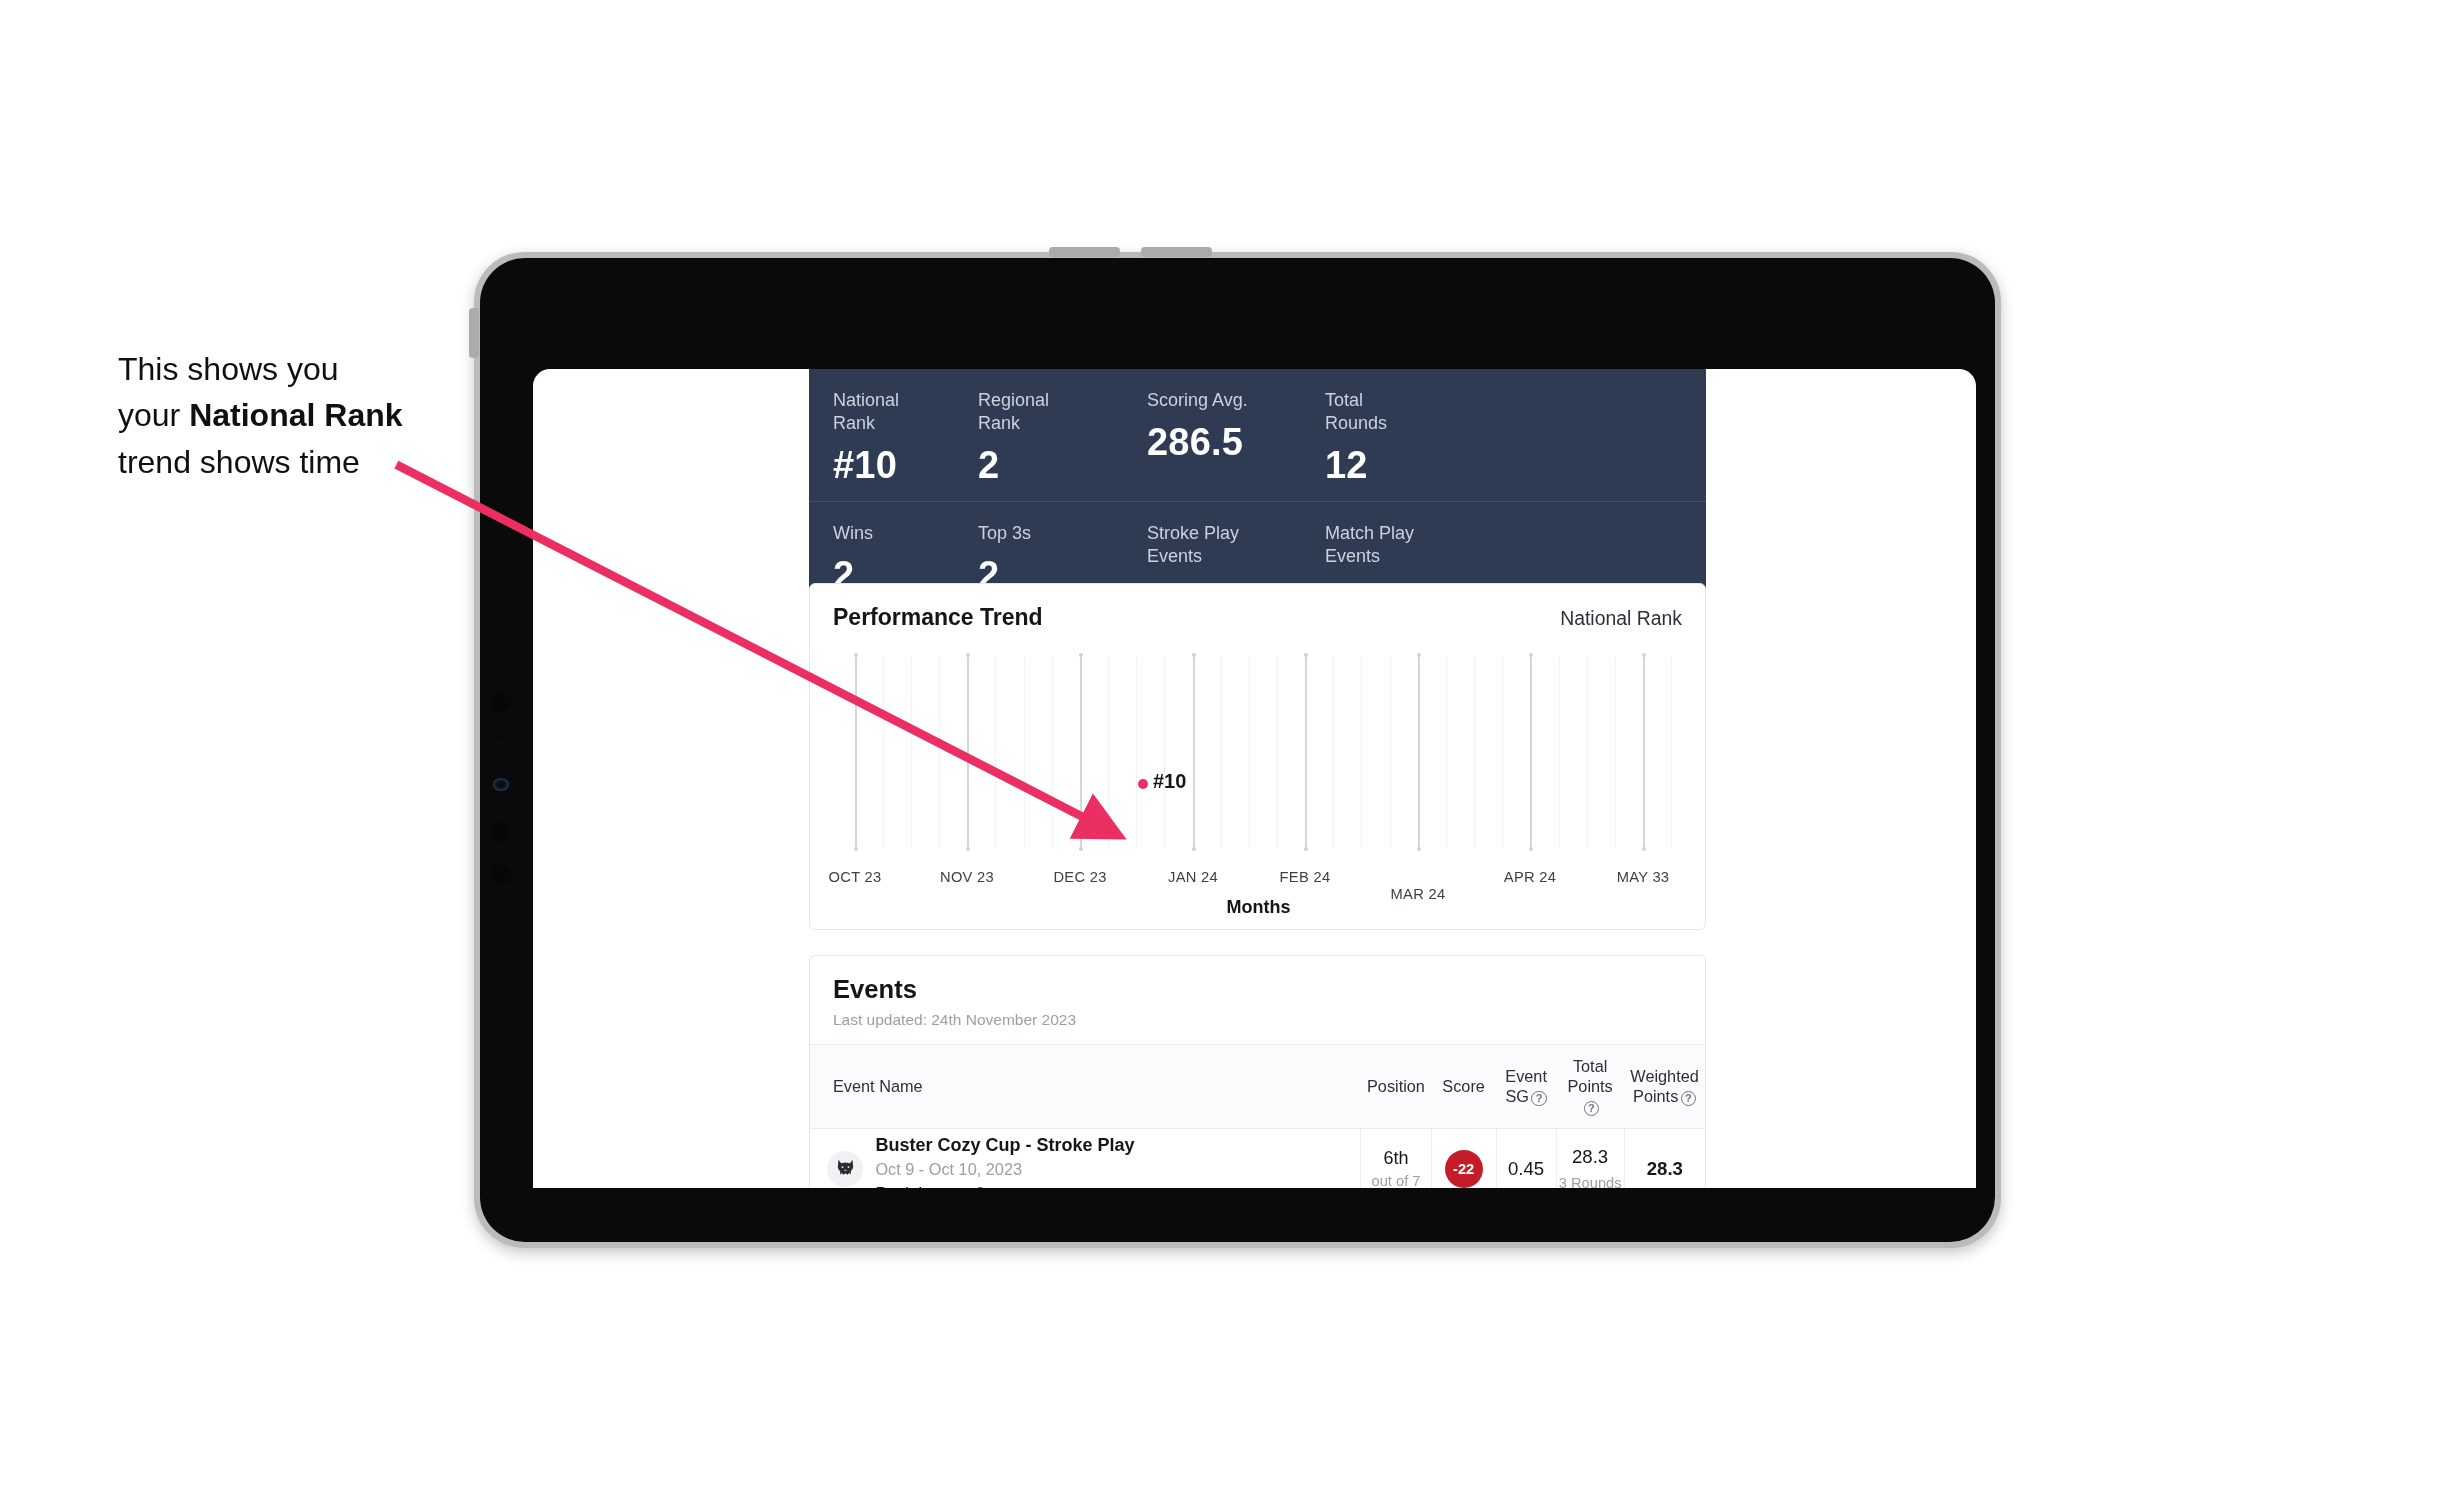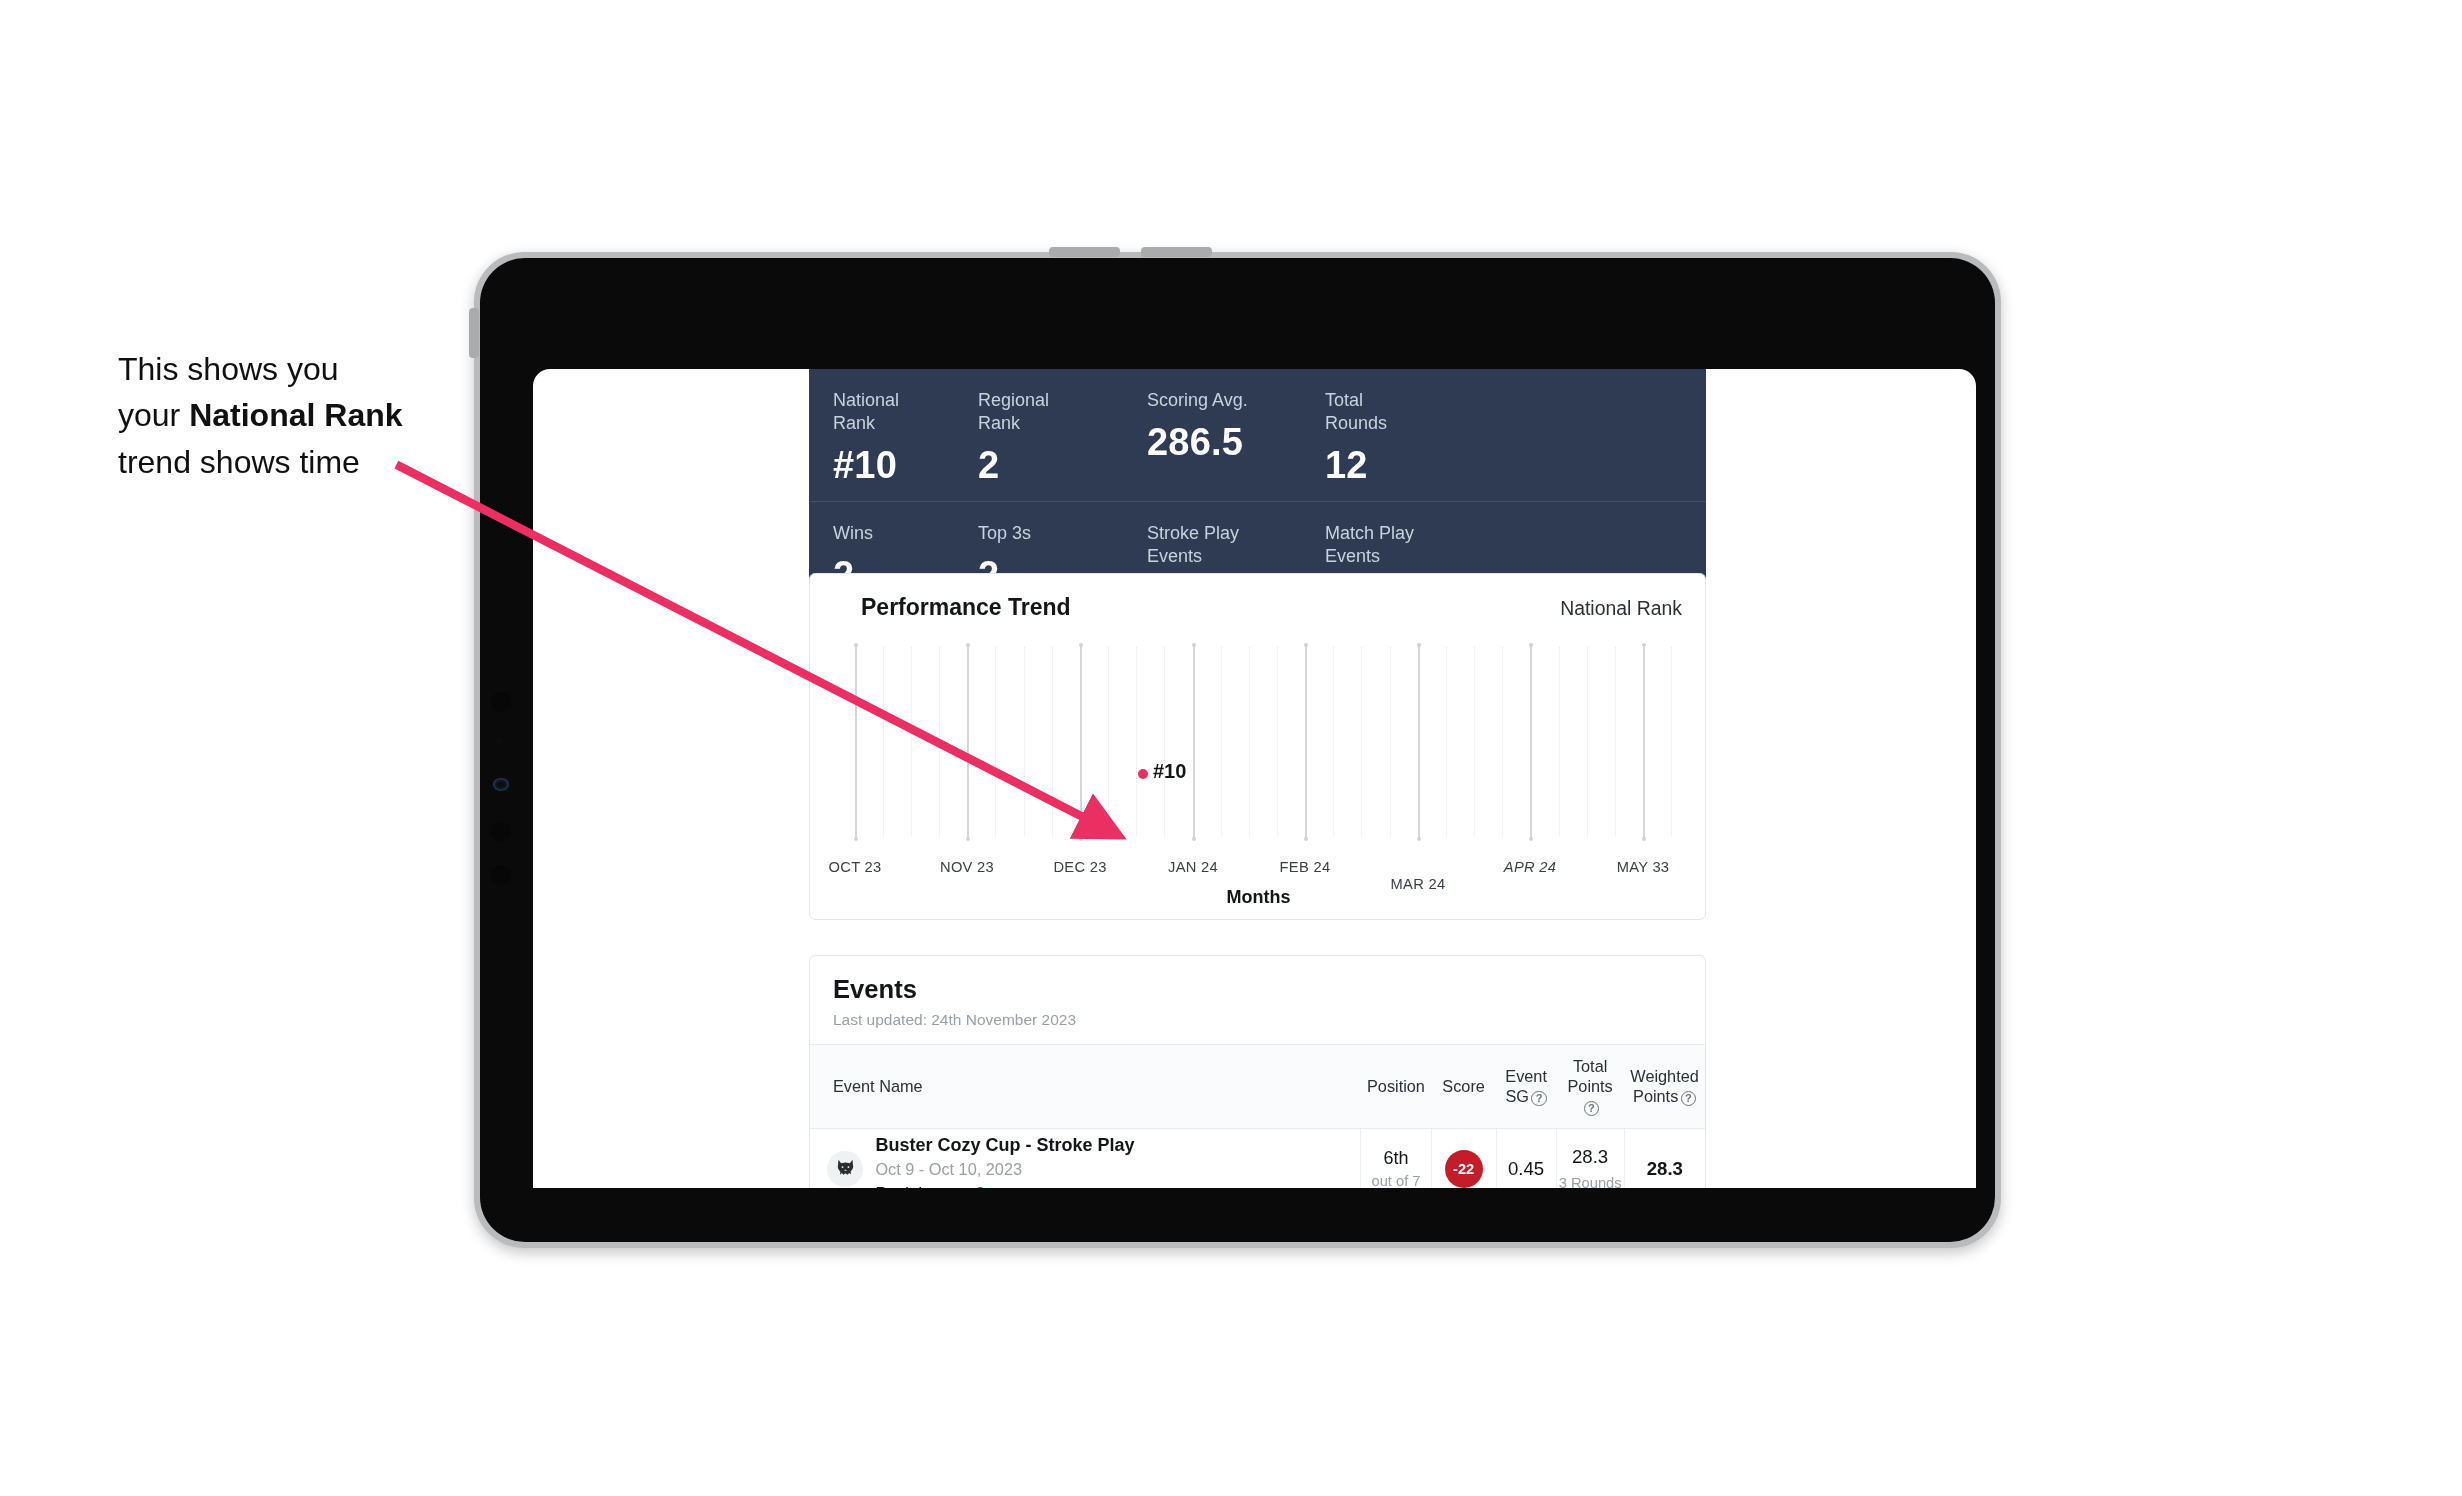--- a/index.html
+++ b/index.html
@@ -70,21 +70,21 @@
   .w4 { width:153px; }
   .w5 { width:217px; }
   .qmark { display:inline-block; width:17px; height:17px; border:1.2px solid #b9c3d2;
            border-radius:50%; font-size:11.6px; line-height:14.7px; text-align:center;
            color:#b9c3d2; vertical-align:0.8px; margin-left:3.1px; font-weight:700; }
 
   
   .card { position:absolute; left:276px; background:#fff;
           border:0.8px solid #e3e6ea; border-radius:6.2px; }
 
-  .chart-card { top:204px; width:897px; height:347px;padding-left:28px; }
+  .chart-card { top:214px; width:897px; height:347px; }
   .chart-head { display:flex; justify-content:space-between; align-items:baseline;
                 padding:20px 23px 0 23px; }
   .chart-title { font-size:23px; font-weight:700; color:#14161a; }
   .chart-legend { font-size:19.4px; color:#2c3038; }
 
   .plot { position:absolute; left:23px; top:71px; width:850px; height:194px; }
   .gl-solid { position:absolute; top:0; width:1.5px; height:194px; background:#d4d6da; }
   .gl-solid::before, .gl-solid::after {
     content:""; position:absolute; left:-1.5px; width:4.6px; height:4.6px;
     border-radius:50%; background:#d0d2d6; }
@@ -255,21 +255,21 @@
             <div class="pt-dot" style="left: 305px; top: 124px;"></div>
             <div class="pt-label" style="left: 320px; top: 115px;">#10</div>
           </div>
         <div class="xticks" id="xticks">
             <div class="xtick" style="left: 22px;">OCT 23</div>
             <div class="xtick" style="left: 134px;">NOV 23</div>
             <div class="xtick" style="left: 247px;">DEC 23</div>
             <div class="xtick" style="left: 360px;">JAN 24</div>
             <div class="xtick" style="left: 472px;">FEB 24</div>
             <div class="xtick" style="left: 585px; margin-top: 17px;">MAR 24</div>
-            <div class="xtick" style="left: 697px; font-style: italic;">APR 24</div>
+            <div class="xtick" style="left: 697px;">APR 24</div>
             <div class="xtick" style="left: 810px;">MAY 33</div>
           </div>
         <div class="xaxis-title">
           <span>Months</span>
         </div>
       </div>
 
       <div class="card events-card">
         <div class="ev-head">
           <div class="ev-title">Events</div>

